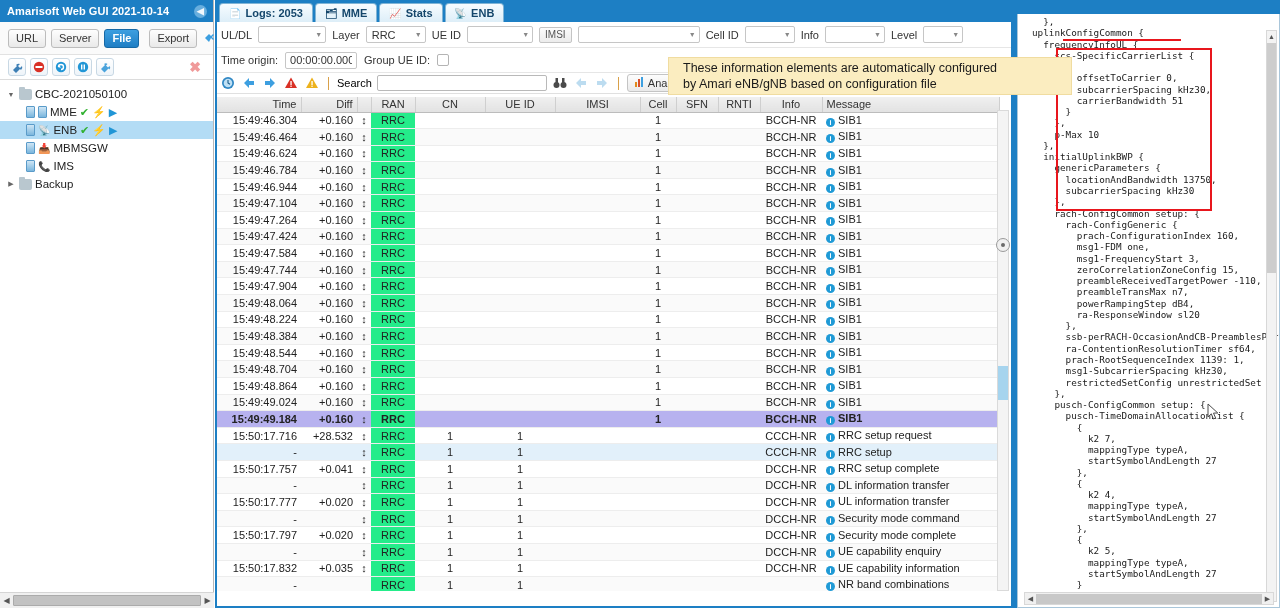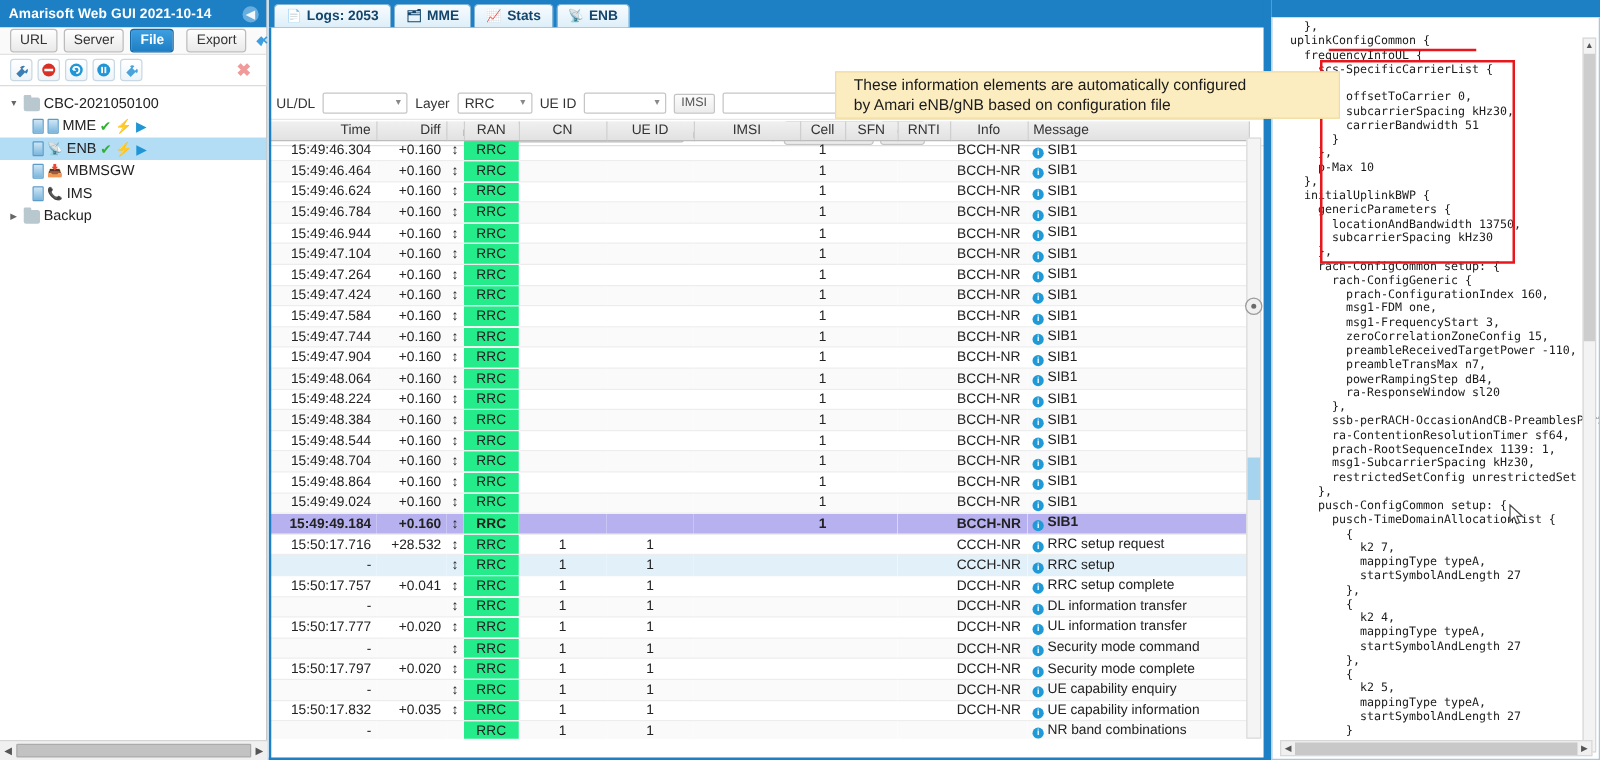--- a/index.html
+++ b/index.html
@@ -25,21 +25,21 @@
     color: #ffffff; font-weight: bold; font-size: 11px;
     letter-spacing: .1px;
   }
   .lp-collapse {
     width: 13px; height: 13px; border-radius: 50%;
     background: #67aede; color: #f2f8fc;
     display: flex; align-items: center; justify-content: center;
     font-size: 9px; line-height: 1; cursor: pointer;
   }
   .lp-btnrow {
-    height: 22px; display: flex; align-items: center; gap: 5px;
+    height: 33px; display: flex; align-items: center; gap: 5px;
     padding: 0 8px; background: #fafafa; border-bottom: 1px solid #e2e2e2;
   }
   .btn {
     border: 1px solid #bcbcbc; border-radius: 3px;
     background: linear-gradient(#fefefe, #e9e9e9);
     color: #333; font-size: 11px; padding: 2px 7px 3px; cursor: pointer;
     line-height: 12px;
   }
   .btn.primary {
     background: linear-gradient(#3d9fe0, #1f7ec4);
@@ -112,21 +112,21 @@
     background: linear-gradient(#f7fcff, #ddeef8);
     border: 1px solid #7fb4d6; border-bottom: none;
     border-radius: 4px 4px 0 0;
     font-size: 11px; font-weight: bold; color: #14466b; cursor: pointer;
   }
   .tab .ic { font-size: 10px; }
 
   .filterbar {
     height: 26px; display: flex; align-items: center; gap: 6px;
     padding: 0 6px; background: #fff; border-bottom: 1px solid #e6e6e6;
-    font-size: 11px; color: #333; margin-top: 48px;
+    font-size: 11px; color: #333;
   }
   .fl-label { color: #333; }
   .sel-box {
     border: 1px solid #c6c6c6; border-radius: 2px; background: #fff;
     height: 17px; display: flex; align-items: center; justify-content: space-between;
     padding: 0 3px 0 5px; font-size: 11px; color: #333; cursor: pointer;
   }
   .sel-box .cv { font-size: 7px; color: #888; margin-left: 6px; }
   .imsi-btn {
     border: 1px solid #c4c4c4; border-radius: 2px;
@@ -452,20 +452,26 @@
         <span></span>
           <span class="cv">▼</span>
       </span>
       <span class="fl-label">Level</span>
       <span class="sel-box" style="width:40px">
         <span></span>
           <span class="cv">▼</span>
       </span>
     </div>
 
+    <div class="originbar">
+      <span>Time origin:</span>
+      <input class="txt-input" style="width: 72px;" value="00:00:00.000">
+      <span>Group UE ID:</span>
+      <span class="chkbox"></span>
+    </div>
 
     <div class="actionbar">
       <span class="ab-ico">
         <svg width="14" height="14" viewBox="0 0 14 14">
             <circle cx="7" cy="7" r="6" fill="#2f87c4"></circle>
             <circle cx="7" cy="7" r="4.3" fill="#bfe0f4"></circle>
             <path d="M7 4 L7 7 L9 8.3" stroke="#1b5c8a" stroke-width="1.1" fill="none"></path>
           </svg>
       </span>
       <span class="ab-ico">

